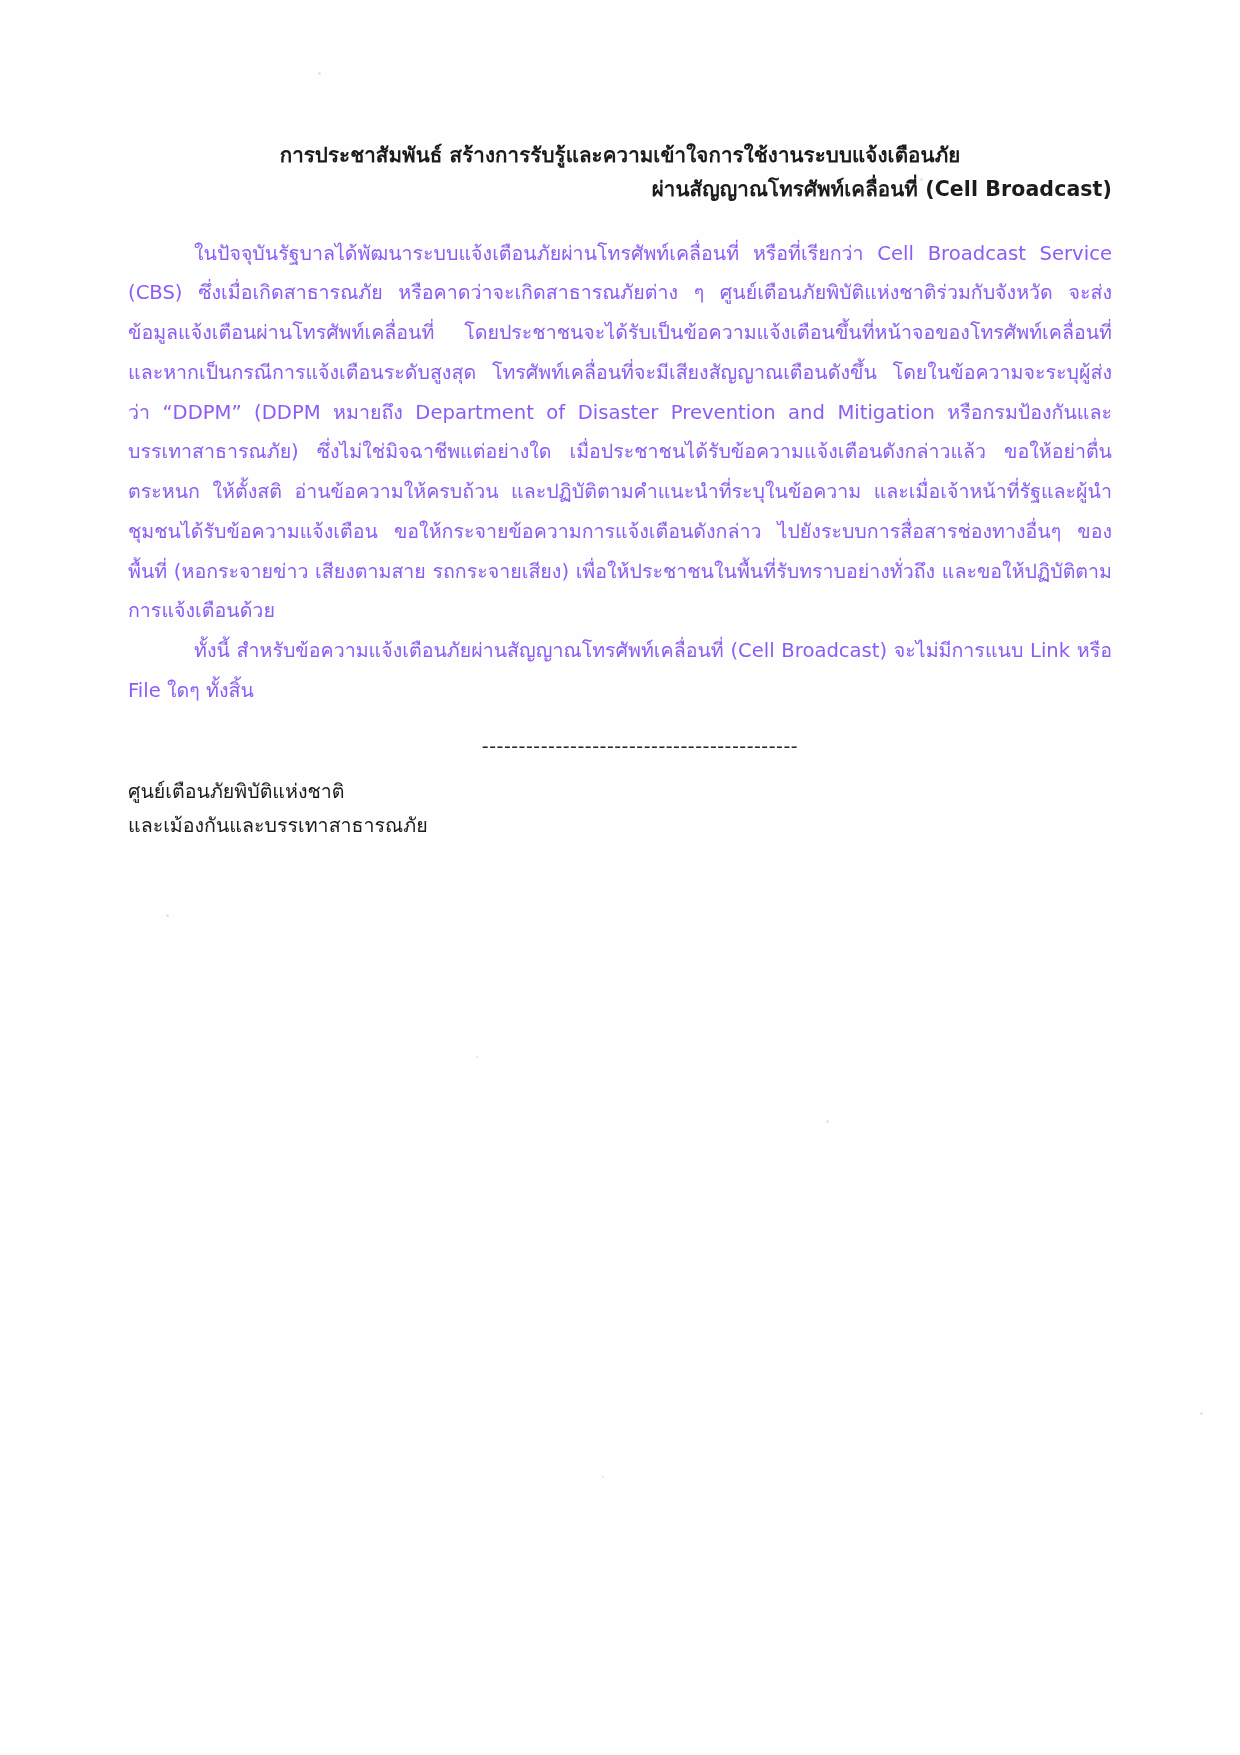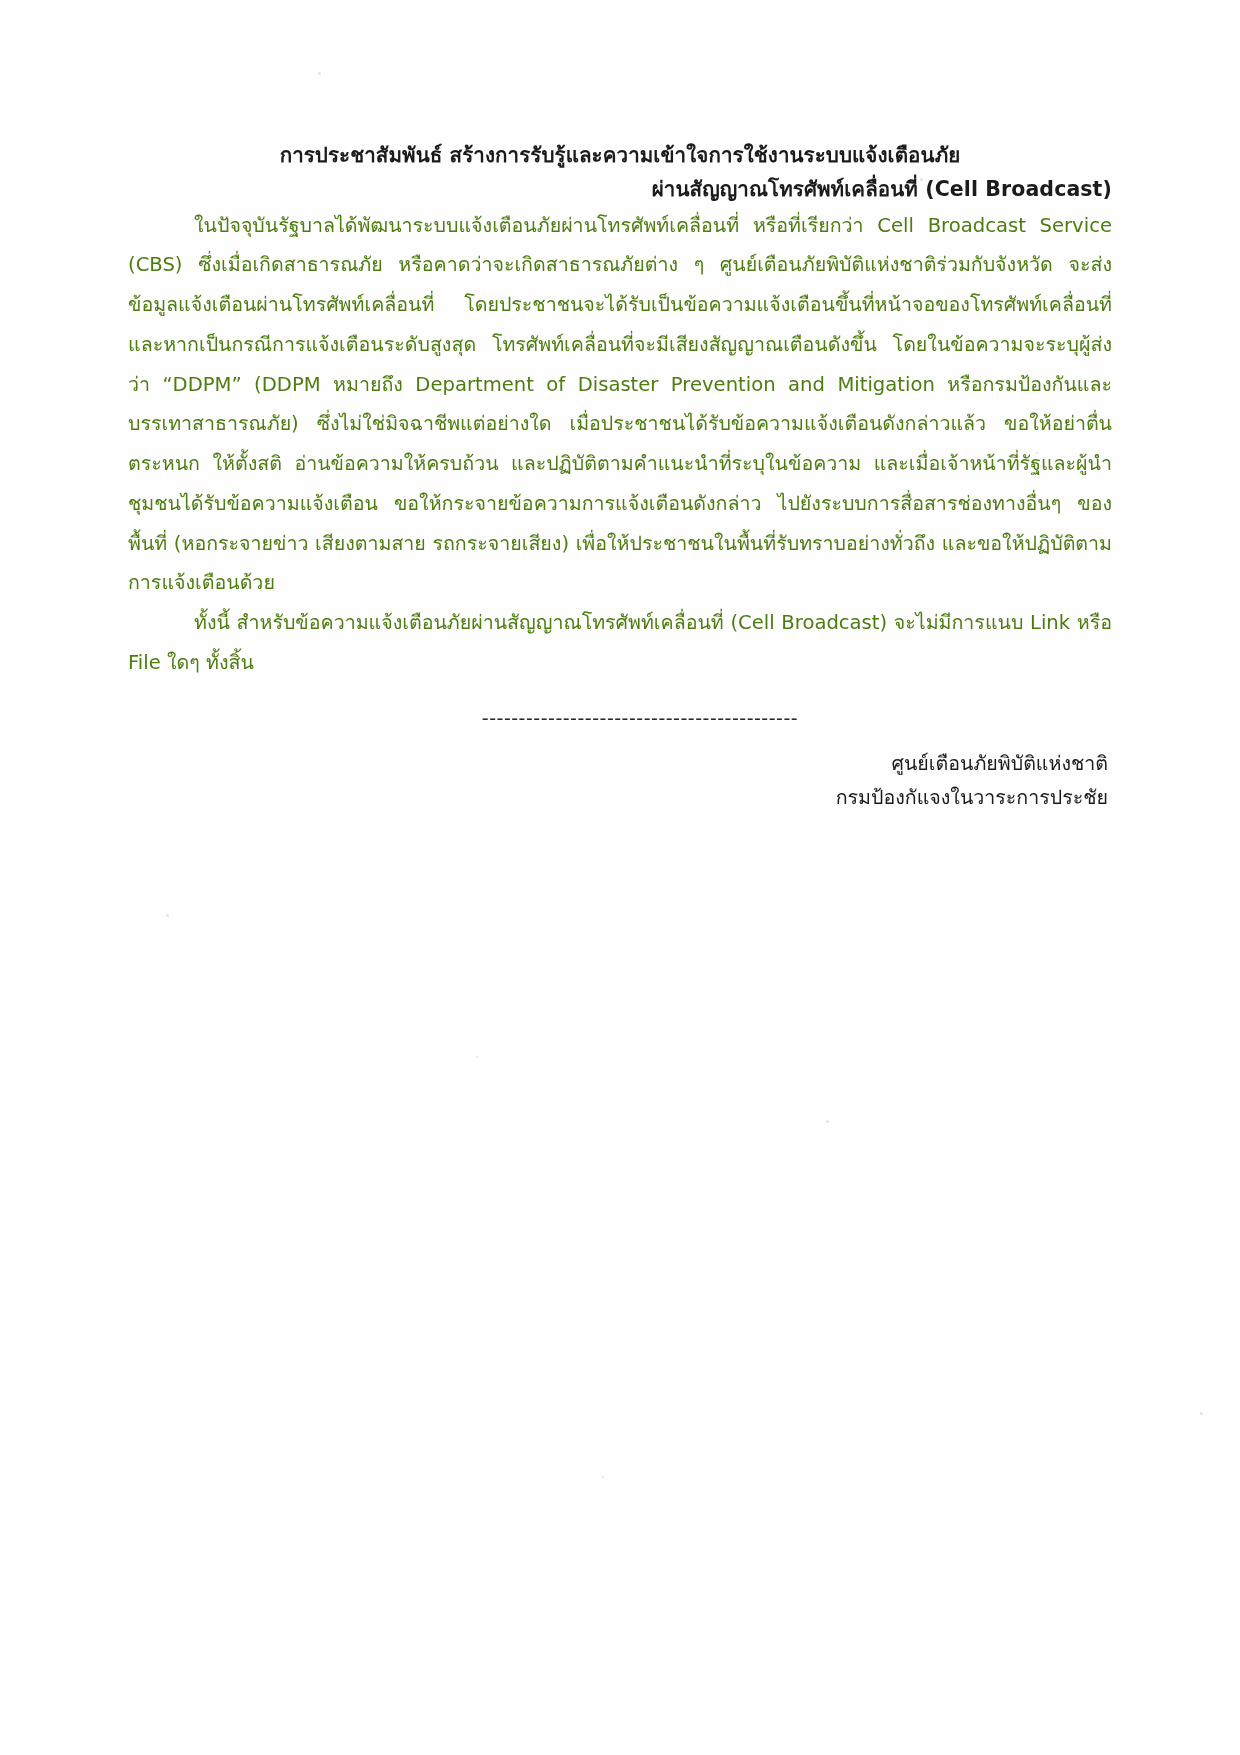--- a/index.html
+++ b/index.html
@@ -47,25 +47,26 @@
   .title-block div + div { margin-top: 2px; text-align: right; }
 
   .subject {
     margin-top: 40px;
     font-size: 20px;
     font-weight: 700;
     line-height: 1.5;
   }
 
   .body-text {
+    margin-top: 28px;
     font-size: 19.6px;
     line-height: 2.03;
     text-align: justify;
     text-justify: inter-word;
-    color: #4d7c0f;
+    color: #8b5cf6;
   }
   .body-text p {
     margin: 0;
   }
   .body-text p.indent {
     text-indent: 66px;
   }
 
   .divider {
     margin: 24px 0 0 0;
@@ -73,21 +74,20 @@
     font-size: 19px;
     letter-spacing: .5px;
     color: #2a2a2a;
     white-space: nowrap;
     overflow: hidden;
     padding-left: 40px;
   }
 
   .signature {
     margin-top: 18px;
-    text-align: right;
     font-size: 19.6px;
     line-height: 1.75;
     padding-right: 4px;
   }
 </style>
 </head>
 <body>
 
 <div class="page">
 
@@ -110,17 +110,17 @@
 
     <div class="body-text">
       <p class="indent">ในปัจจุบันรัฐบาลได้พัฒนาระบบแจ้งเตือนภัยผ่านโทรศัพท์เคลื่อนที่ หรือที่เรียกว่า Cell Broadcast Service (CBS) ซึ่งเมื่อเกิดสาธารณภัย หรือคาดว่าจะเกิดสาธารณภัยต่าง ๆ ศูนย์เตือนภัยพิบัติแห่งชาติร่วมกับจังหวัด จะส่งข้อมูลแจ้งเตือนผ่านโทรศัพท์เคลื่อนที่ โดยประชาชนจะได้รับเป็นข้อความแจ้งเตือนขึ้นที่หน้าจอของโทรศัพท์เคลื่อนที่ และหากเป็นกรณีการแจ้งเตือนระดับสูงสุด โทรศัพท์เคลื่อนที่จะมีเสียงสัญญาณเตือนดังขึ้น โดยในข้อความจะระบุผู้ส่งว่า “DDPM” (DDPM หมายถึง Department of Disaster Prevention and Mitigation หรือกรมป้องกันและบรรเทาสาธารณภัย) ซึ่งไม่ใช่มิจฉาชีพแต่อย่างใด เมื่อประชาชนได้รับข้อความแจ้งเตือนดังกล่าวแล้ว ขอให้อย่าตื่นตระหนก ให้ตั้งสติ อ่านข้อความให้ครบถ้วน และปฏิบัติตามคำแนะนำที่ระบุในข้อความ และเมื่อเจ้าหน้าที่รัฐและผู้นำชุมชนได้รับข้อความแจ้งเตือน ขอให้กระจายข้อความการแจ้งเตือนดังกล่าว ไปยังระบบการสื่อสารช่องทางอื่นๆ ของพื้นที่ (หอกระจายข่าว เสียงตามสาย รถกระจายเสียง) เพื่อให้ประชาชนในพื้นที่รับทราบอย่างทั่วถึง และขอให้ปฏิบัติตามการแจ้งเตือนด้วย</p>
       <p class="indent">ทั้งนี้ สำหรับข้อความแจ้งเตือนภัยผ่านสัญญาณโทรศัพท์เคลื่อนที่ (Cell Broadcast) จะไม่มีการแนบ Link หรือ File ใดๆ ทั้งสิ้น</p>
     </div>
 
     <div class="divider">-------------------------------------------</div>
 
     <div class="signature">
       <div>ศูนย์เตือนภัยพิบัติแห่งชาติ</div>
-      <div>กรมป้องกัแจงในวาระการประชัย</div>
+      <div>และเม้องกันและบรรเทาสาธารณภัย</div>
     </div>
 
   </div>
 </div>
 
 </body></html>

